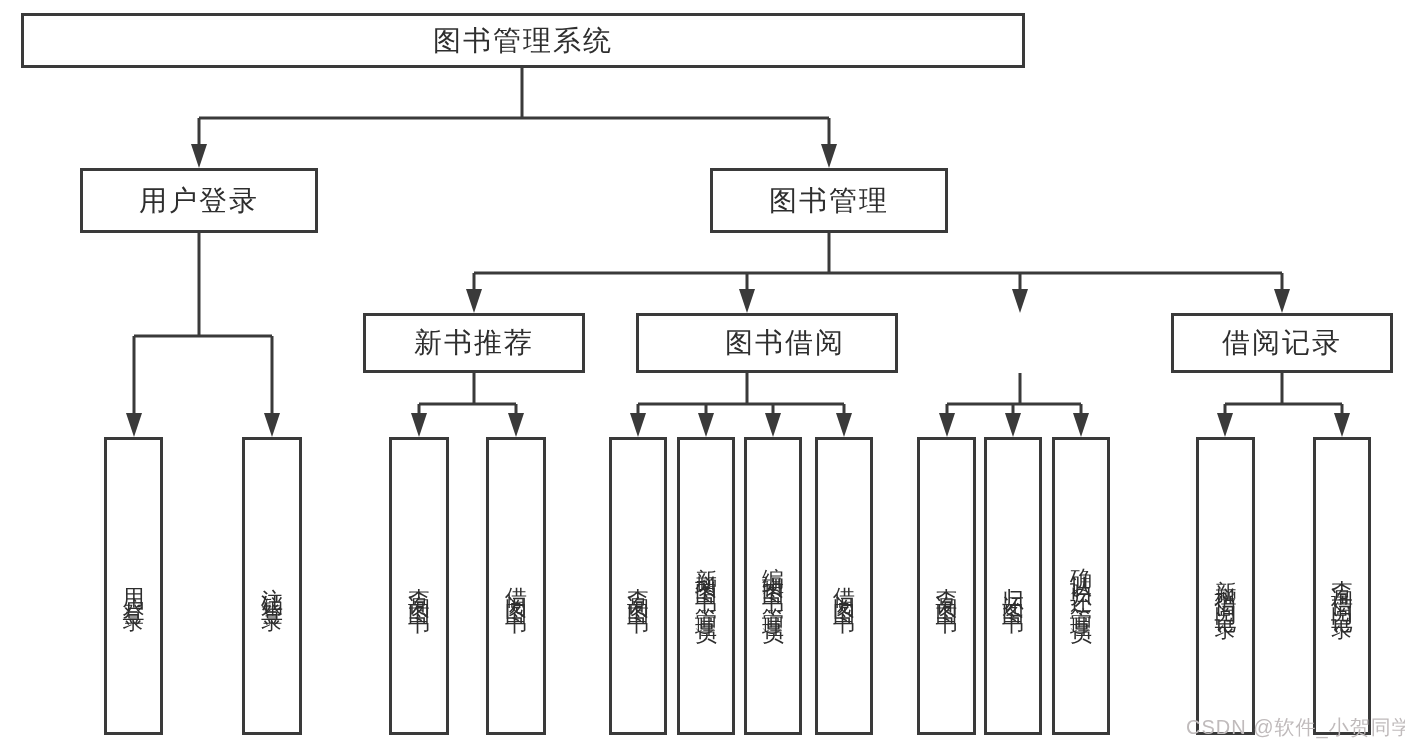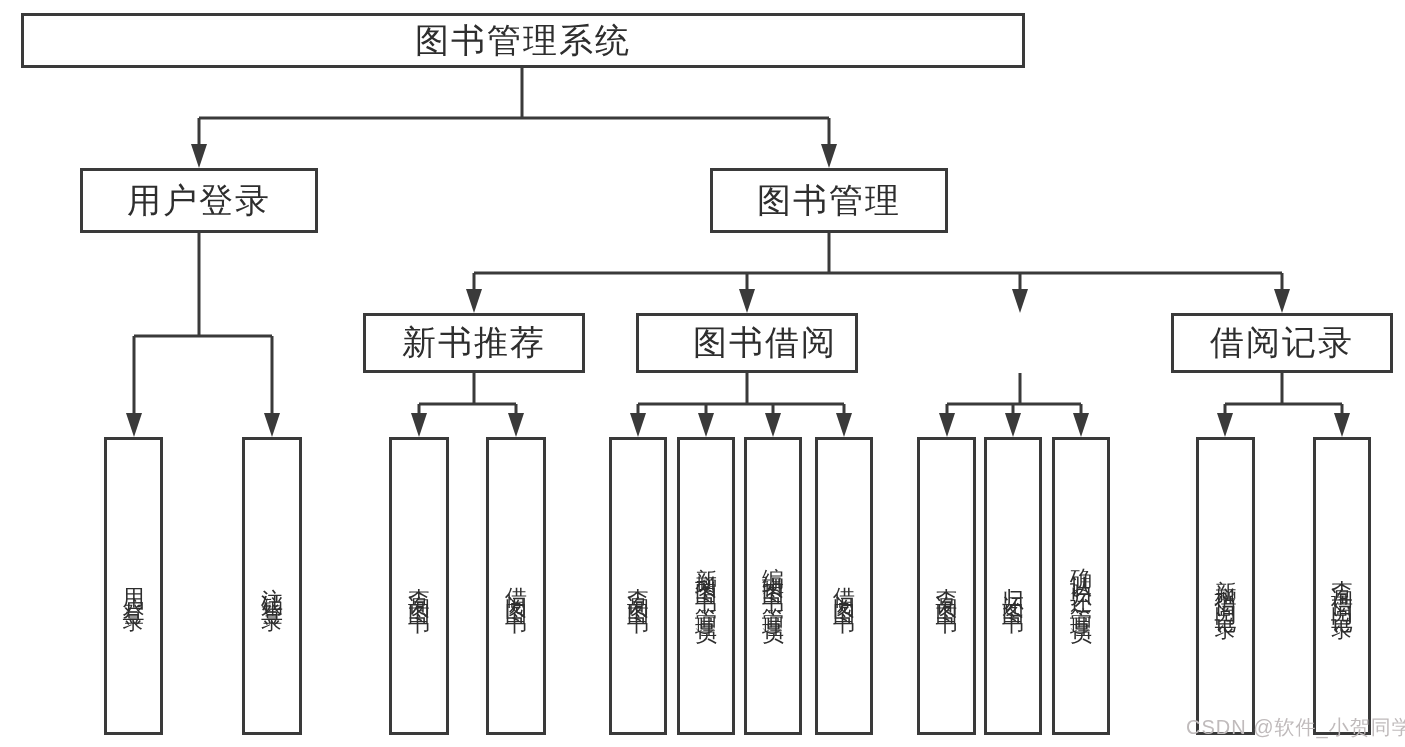--- a/index.html
+++ b/index.html
@@ -33,21 +33,21 @@
     position: absolute;
     box-sizing: border-box;
     background: #ffffff;
     border: 3px solid #3a3a3a;
     display: flex;
     align-items: center;
     justify-content: center;
     color: #2e2e2e;
   }
   .hbox {
-    font-size: 34px;
+    font-size: 28px;
     letter-spacing: 2px;
     white-space: nowrap;
     font-family: Liberation Mono, monospace;
   }
   .vbox {
     top: 437px;
     height: 298px;
     font-size: 22px;
     letter-spacing: 8px;
     writing-mode: vertical-rl;
@@ -120,21 +120,21 @@
       <polygon points="1334,413 1350,413 1342,437"></polygon>
     </g>
   </svg>
 
   <div class="box hbox" style="left:21px; top:13px; width:1004px; height:55px;">图书管理系统</div>
 
   <div class="box hbox" style="left:80px; top:168px; width:238px; height:65px;">用户登录</div>
   <div class="box hbox" style="left:363px; top:313px; width:222px; height:60px;">新书推荐</div>
 
   <div class="box hbox" style="left:710px; top:168px; width:238px; height:65px;">图书管理</div>
-  <div class="box hbox" style="left:636px; top:313px; width:222px; height:60px;padding-left:36px;">图书借阅</div>
+  <div class="box hbox" style="left:636px; top:313px; width:262px; height:60px;padding-left:36px;">图书借阅</div>
   <div class="box hbox" style="left:1171px; top:313px; width:222px; height:60px;">借阅记录</div>
 
   <div class="box vbox" style="left:104px; width:59px;">用户登录</div>
   <div class="box vbox" style="left:242px; width:60px;">注销登录</div>
 
   <div class="box vbox" style="left:389px; width:60px;">查询图书</div>
   <div class="box vbox" style="left:486px; width:60px;">借阅图书</div>
 
   <div class="box vbox" style="left:609px; width:58px;">查询图书</div>
   <div class="box vbox" style="left:677px; width:58px;">新增图书（管理员）</div>

